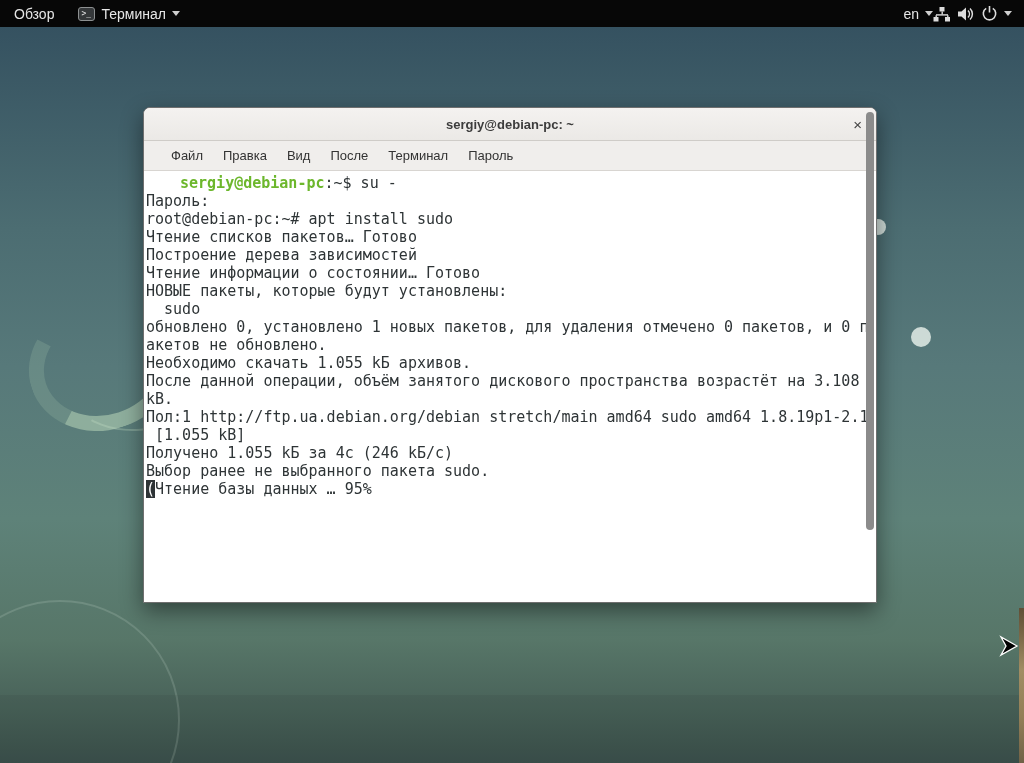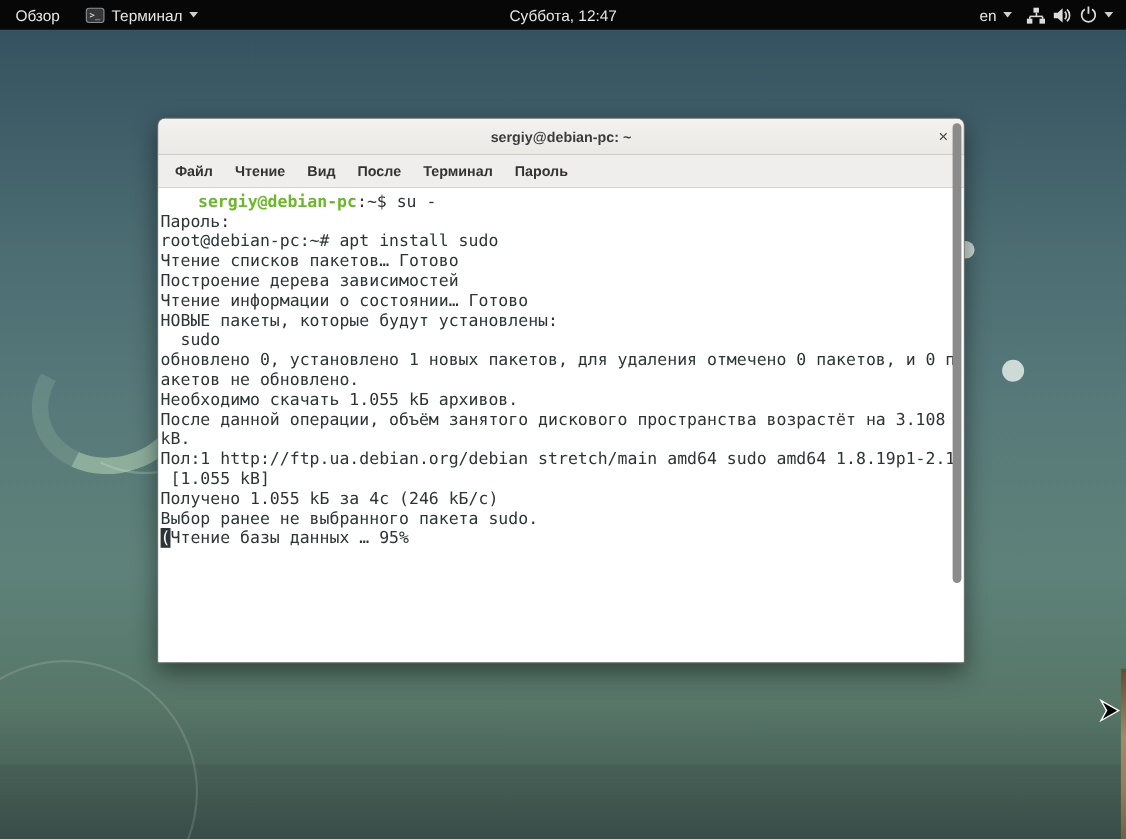--- a/index.html
+++ b/index.html
@@ -31,21 +31,21 @@
   .bg-band { position:absolute; left:0; right:0; background:rgba(0,0,0,.05); }
 
   
   .top-bar {
     position:absolute; left:0; top:0; width:1024px; height:27px;
     background:#070707; color:#e6e6e6; font-size:14px;
     display:flex; align-items:center; z-index:50;
   }
   .tb-left { display:flex; align-items:center; gap:24px; padding-left:14px; flex:1; }
   .tb-center { position:absolute; left:0; right:0; text-align:center; pointer-events:none; }
-  .tb-right { display:flex; align-items:center; gap:13px; padding-right:12px; margin-left:auto; }
+  .tb-right { display:flex; align-items:center; padding-right:12px; margin-left:auto; }
   .tb-item { display:flex; align-items:center; gap:6px; cursor:default; }
   .caret { width:0; height:0; border-left:4px solid transparent; border-right:4px solid transparent; border-top:5px solid #cfcfcf; display:inline-block; }
   .app-icon {
     width:17px; height:14px; background:#35383a; border:1px solid #8d9091; border-radius:3px;
     color:#e8e8e8; font-size:8px; line-height:12px; text-align:left; padding-left:2px;
     font-family:"DejaVu Sans Mono", monospace;
   }
   .tb-right svg { display:block; }
 
   
@@ -60,21 +60,21 @@
     border-bottom:1px solid #cfccc8; border-radius:6px 6px 0 0;
     display:flex; align-items:center; justify-content:center; position:relative;
   }
   .title { font-size:13px; font-weight:bold; color:#3c3c3c; }
   .close-btn {
     position:absolute; right:10px; top:0; height:33px; display:flex; align-items:center;
     color:#444; font-size:15px; cursor:default; padding:0 4px;
   }
   .menubar {
     height:30px; background:#f0eeec; border-bottom:1px solid #d8d5d1;
-    display:flex; align-items:center; padding-left:5px;font-weight:bold; 
+    display:flex; align-items:center; padding-left:17px; 
   }
   .menu-item { font-size:13px; color:#333; padding:4px 10px; cursor:default; }
   .screen {
     position:relative; height:430px; background:#ffffff; overflow:hidden;
     padding:3px 14px 0 2px;
     font-family:"DejaVu Sans Mono","Liberation Mono", monospace;
     font-size:15px; line-height:18px; color:#2e3436; white-space:pre;
   }
   .screen .green { color:#6cb72c; font-weight:bold;margin-left:34px; }
   .screen .cursor { background:#2e3436; color:#ffffff; }
@@ -116,21 +116,20 @@
   <div class="tb-left">
     <span class="tb-item">
       <span>Обзор</span>
     </span>
     <span class="tb-item">
       <span class="app-icon">&gt;_</span>
       <span>Терминал</span>
       <span class="caret"></span>
     </span>
   </div>
-  <div class="tb-center">Суббота, 12:47</div>
   <div class="tb-right">
     <span class="tb-item">
       <span>en</span>
       <span class="caret"></span>
     </span>
     <span class="tb-item">
       <svg width="18" height="16" viewBox="0 0 18 16">
         <rect x="6.5" y="1" width="5" height="4.5" fill="#dcdcdc"></rect>
         <rect x="8.5" y="5.5" width="1.4" height="3" fill="#dcdcdc"></rect>
         <rect x="3" y="8.2" width="12" height="1.4" fill="#dcdcdc"></rect>
@@ -153,21 +152,21 @@
   </div>
 </div>
 
 <div class="win">
   <div class="titlebar">
     <span class="title">sergiy@debian-pc: ~</span>
     <span class="close-btn">×</span>
   </div>
   <div class="menubar">
       <span class="menu-item">Файл</span>
-      <span class="menu-item">Чтение</span>
+      <span class="menu-item">Правка</span>
       <span class="menu-item">Вид</span>
       <span class="menu-item">После</span>
       <span class="menu-item">Терминал</span>
       <span class="menu-item">Пароль</span>
     </div>
   <div class="screen"><div class="line"><span class="green">sergiy@debian-pc</span><span>:~$ su -</span></div><div class="line"><span>Пароль: </span></div><div class="line"><span>root@debian-pc:~# apt install sudo</span></div><div class="line"><span>Чтение списков пакетов… Готово</span></div><div class="line"><span>Построение дерева зависимостей</span></div><div class="line"><span>Чтение информации о состоянии… Готово</span></div><div class="line"><span>НОВЫЕ пакеты, которые будут установлены:</span></div><div class="line"><span>  sudo</span></div><div class="line"><span>обновлено 0, установлено 1 новых пакетов, для удаления отмечено 0 пакетов, и 0 п</span></div><div class="line"><span>акетов не обновлено.</span></div><div class="line"><span>Необходимо скачать 1.055 kБ архивов.</span></div><div class="line"><span>После данной операции, объём занятого дискового пространства возрастёт на 3.108</span></div><div class="line"><span>kB.</span></div><div class="line"><span>Пол:1 http://ftp.ua.debian.org/debian stretch/main amd64 sudo amd64 1.8.19p1-2.1</span></div><div class="line"><span> [1.055 kB]</span></div><div class="line"><span>Получено 1.055 kБ за 4c (246 kБ/c)</span></div><div class="line"><span>Выбор ранее не выбранного пакета sudo.</span></div><div class="line"><span class="cursor">(</span><span>Чтение базы данных … 95%</span></div></div>
   <div class="vscroll"></div>
 </div>
 
 <div class="notif-box notif-body"></div>

